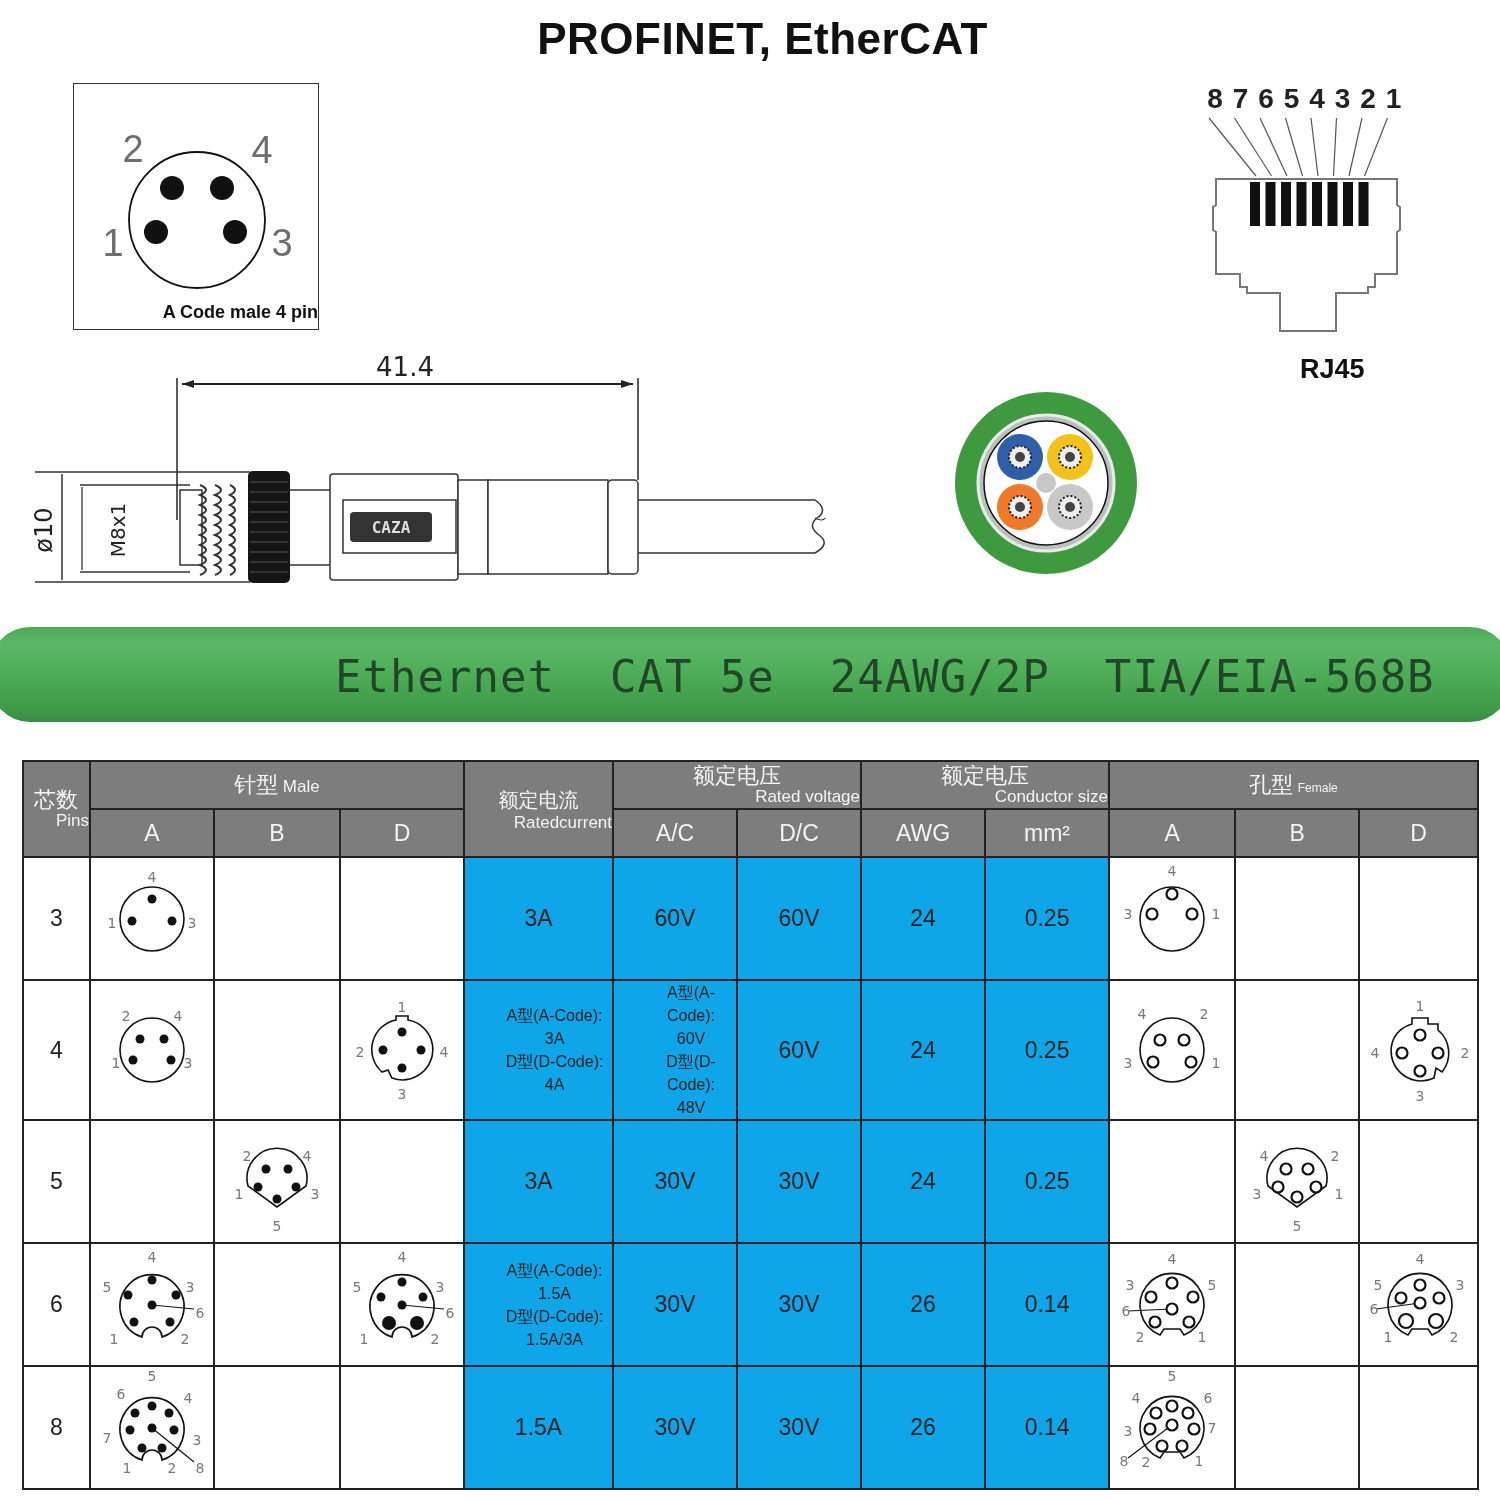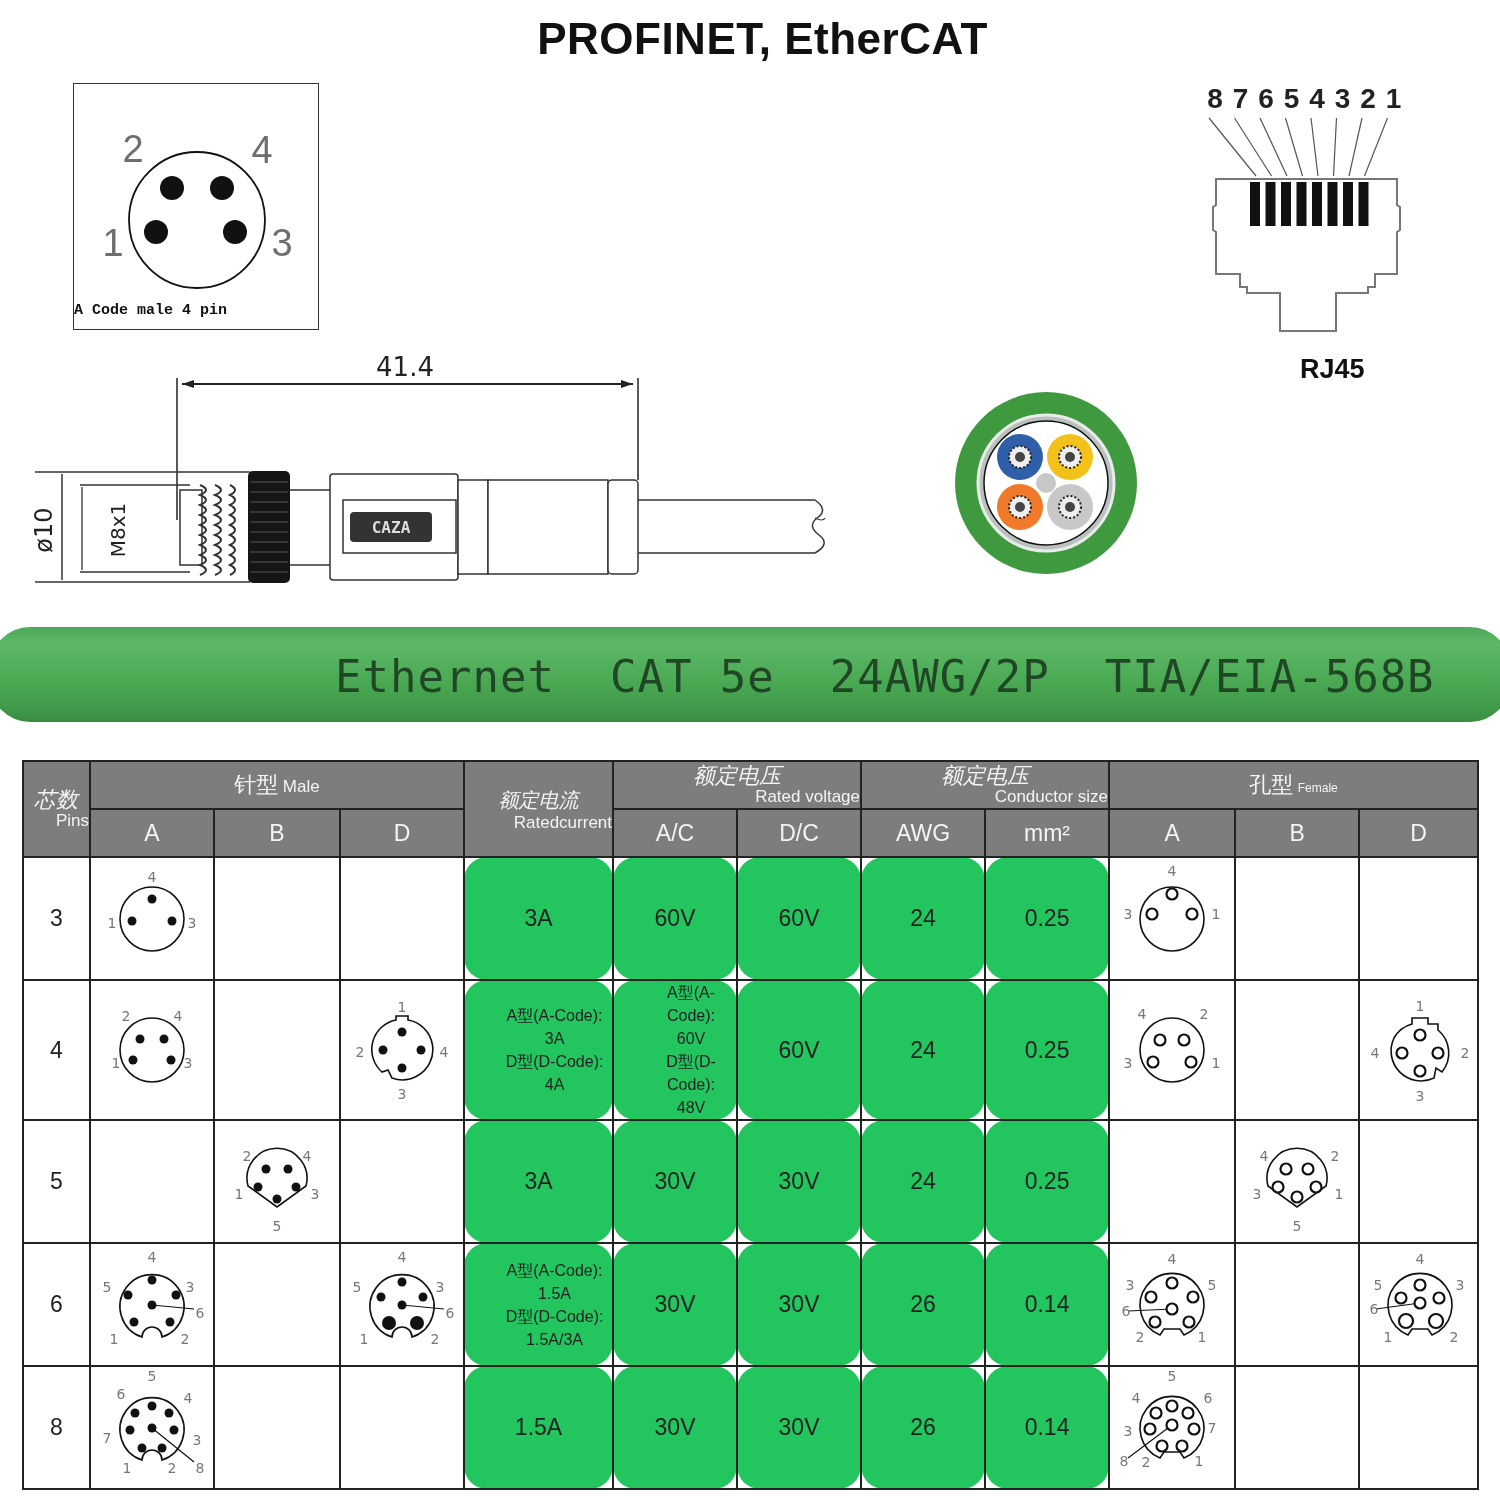--- a/index.html
+++ b/index.html
@@ -3,46 +3,46 @@
 <meta charset="utf-8">
 <style>
   html, body { margin:0; padding:0; background:#ffffff; }
   body { width:1500px; height:1500px; position:relative; overflow:hidden; font-family:"DejaVu Sans", sans-serif; color:#111; }
   .abs { position:absolute; }
   #title { left:0; top:14px; width:1525px; text-align:center; font-size:44px; font-weight:bold; letter-spacing:0.5px; color:#111; font-family:"Liberation Sans", sans-serif; }
 
   
   #pinbox { left:73px; top:83px; width:246px; height:247px; border:1.5px solid #333; box-sizing:border-box; }
   #pinbox svg { position:absolute; left:0; top:0; }
-  #pinbox .cap { position:absolute; left:0; width:100%; top:218px; text-align:left; font-size:15px; font-weight:bold; font-family:Liberation Mono, monospace; }
+  #pinbox .cap { position:absolute; left:0; width:100%; top:218px; text-align:right; font-size:18px; font-weight:bold; font-family:Liberation Sans, sans-serif; }
 
   
   #rj45 { left:1200px; top:80px; width:210px; height:320px; }
   #rj45 .lbl { position:absolute; left:60px; top:274px; font-size:27px; font-weight:bold; font-family:"Liberation Sans", sans-serif;margin-left:40px; }
 
   
   #drawing { left:0; top:340px; width:850px; height:260px;text-align:right; }
 
   
   #crosssec { left:953px; top:390px; width:186px; height:186px; }
 
   
   #cable { left:-10px; top:627px; width:1520px; height:95px; background:linear-gradient(#4fa85a 0%, #5cb866 18%, #4caa55 55%, #3f9a49 85%, #3a8c43 100%); border-radius:40px; }
   #cable .print { position:absolute; left:345px; top:24px; font-family:"DejaVu Sans Mono", monospace; font-size:44px; color:#1c3d20; letter-spacing:1px; white-space:pre; transform:scaleY(1.0); opacity:0.9; }
 
   
   #spec-table { position:absolute; left:22px; top:760px; width:1455px; border-collapse:collapse; table-layout:fixed; }
   #spec-table th, #spec-table td { border:2px solid #222; padding:0; text-align:center; vertical-align:middle; }
   #spec-table th { background:#7d7d7d; color:#f4f4f4; font-weight:normal; font-family:"Liberation Sans", sans-serif; }
-  #spec-table .hdr-cn { font-size:22px; line-height:22px; display:block;font-style:italic; }
+  #spec-table .hdr-cn { font-size:22px; line-height:22px; display:block; }
   #spec-table .hdr-en { font-size:17px; line-height:19px; display:block;text-align:right; }
   #spec-table .hdr-inline { font-size:22px; }
   #spec-table .sub { font-size:23px; height:46px; }
   #spec-table td { height:121px; font-size:23px; font-family:"Liberation Sans", sans-serif; color:#222; }
-  #spec-table td.gray { background:#22c55e;border-radius:23px; }
+  #spec-table td.gray { background:#0ea5e9; }
   #spec-table td.white { background:#ffffff; }
   #spec-table td.multi { font-size:16px; line-height:23px;padding-left:32px; }
   #spec-table td svg { display:block; margin:0 auto; }
 </style>
 </head>
 <body>
 
 <div id="title" class="abs">PROFINET, EtherCAT</div>
 
 <div id="pinbox" class="abs">

